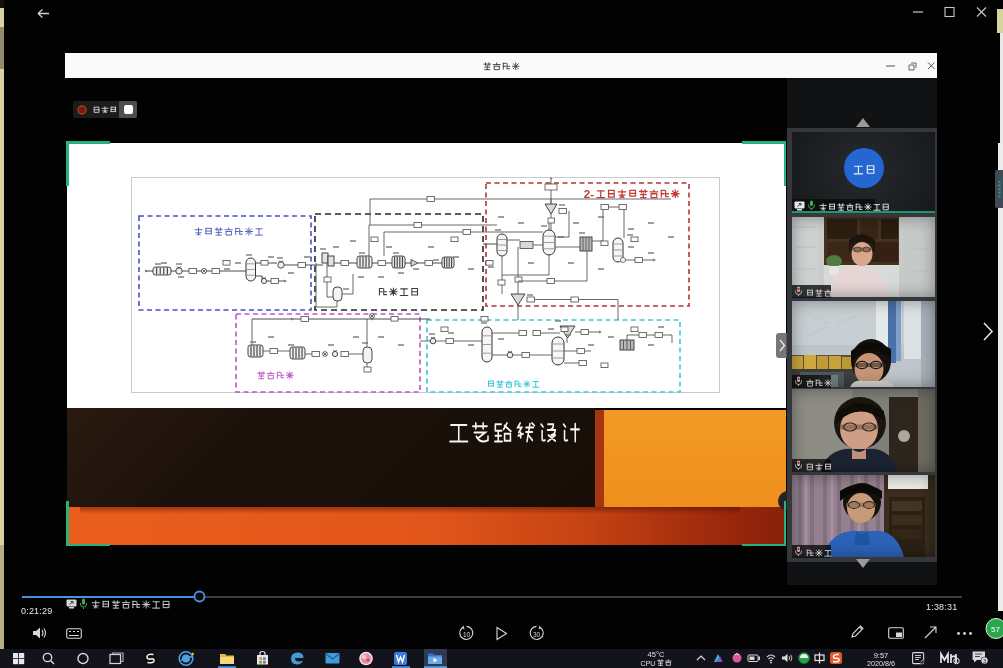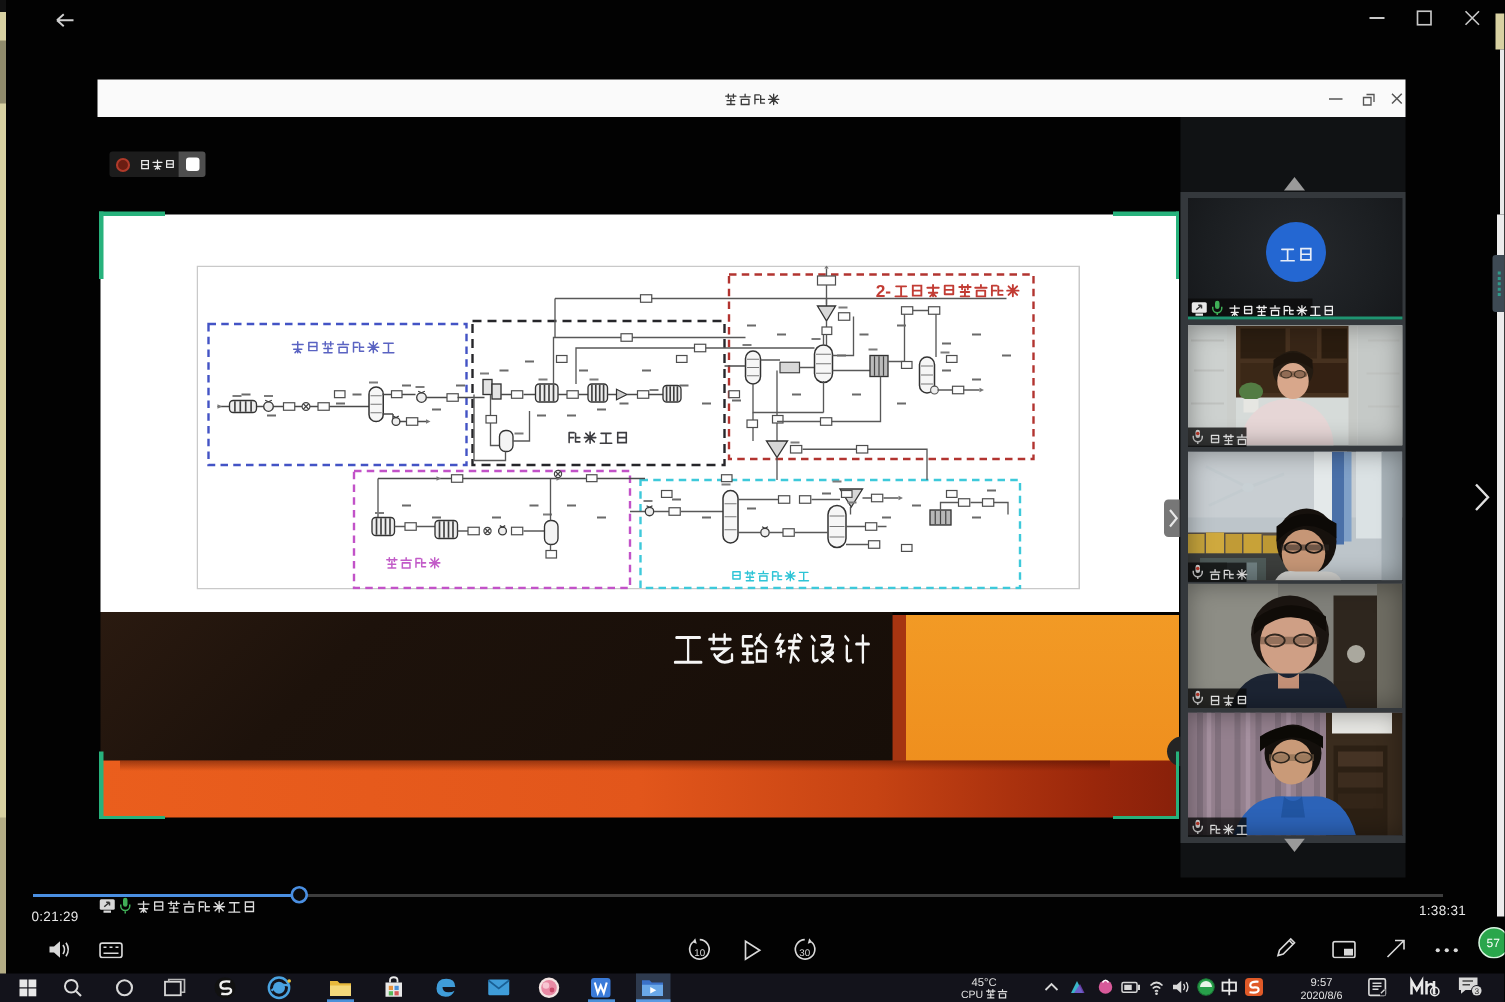--- a/index.html
+++ b/index.html
@@ -612,21 +612,21 @@
 <div class="abs" style="left:995px;top:170px;width:8px;height:38px;background:#3e4a54;border-radius:2px 0 0 2px"></div>
 <svg class="abs" style="left:997px;top:180px" width="5" height="20" viewBox="0 0 5 20">
       <path d="M2.5,1 V19" stroke="#2f9a8a" stroke-width="2" stroke-dasharray="2,1.6"></path>
     </svg>
 <div class="abs" style="left:22px;top:596px;width:940px;height:1.6px;background:#3d3d3d"></div>
 <div class="abs" style="left:22px;top:596px;width:172px;height:1.6px;background:#4a8fe2"></div>
 <svg class="abs" style="left:193px;top:590px" width="13" height="13" viewBox="0 0 13 13">
       <circle cx="6.5" cy="6.5" r="5" fill="#0a0a0a" stroke="#4a8fe2" stroke-width="1.8"></circle>
     </svg>
 <div class="abs" style="left:21px;top:606px;color:#e8e8e8;font-size:9px;letter-spacing:0.2px">0:21:29</div>
-<div class="abs" style="left:946px;top:602px;color:#e8e8e8;font-size:9px;letter-spacing:0.2px">1:38:31</div>
+<div class="abs" style="left:926px;top:602px;color:#e8e8e8;font-size:9px;letter-spacing:0.2px">1:38:31</div>
 <svg class="abs" style="left:66px;top:599px" width="11" height="10" viewBox="0 0 11 10">
       <rect x="0.5" y="0.5" width="10" height="7" rx="1" fill="#d8d8d8"></rect>
       <path d="M3.5,5.5 L7,2.5 M7,2.5 h-2.2 M7,2.5 v2.2" stroke="#333" stroke-width="1" fill="none"></path>
       <rect x="3" y="8" width="5" height="1.5" fill="#d8d8d8"></rect>
     </svg>
 <svg class="abs" style="left:79px;top:598px" width="9" height="12" viewBox="0 0 9 12">
       <rect x="3" y="0.5" width="3" height="6" rx="1.5" fill="#3fae56"></rect>
       <path d="M1.5,5 v1 a3,3 0 0 0 6,0 v-1" stroke="#3fae56" stroke-width="1" fill="none"></path>
       <line x1="4.5" y1="9.5" x2="4.5" y2="11" stroke="#3fae56" stroke-width="1"></line>
     </svg>

